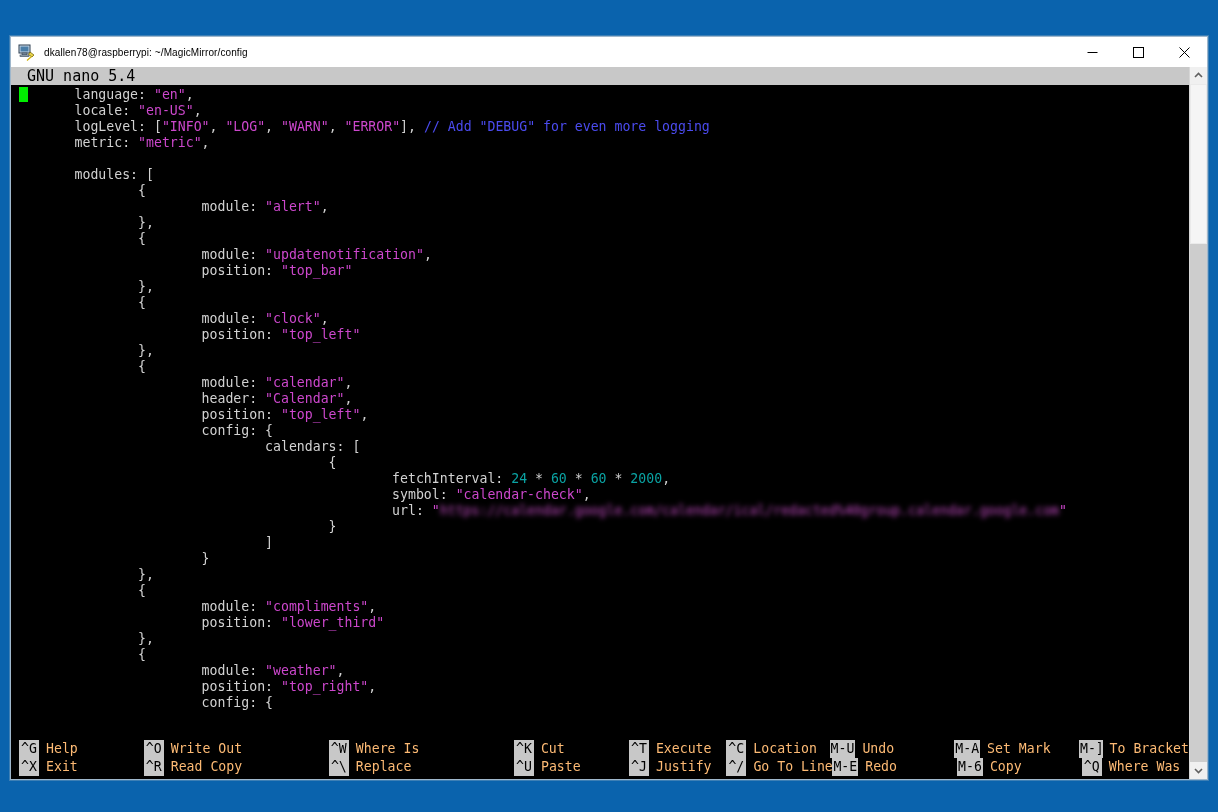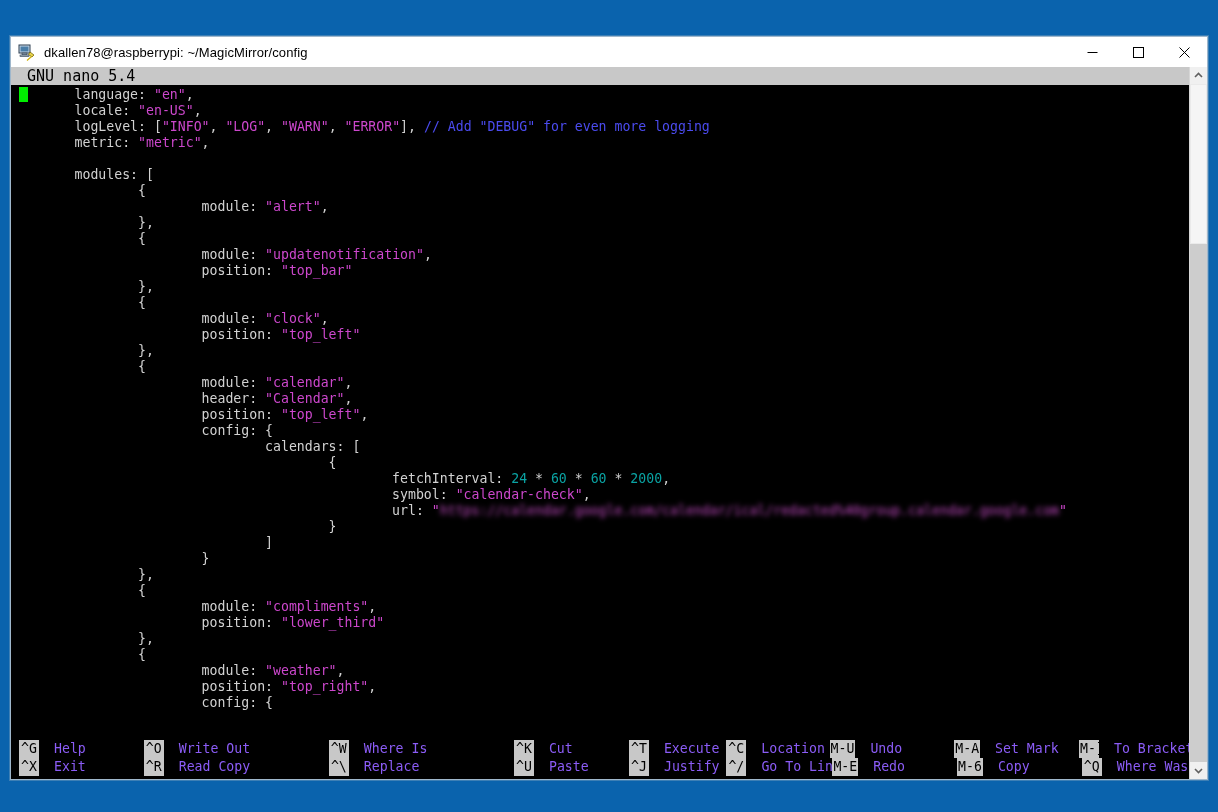--- a/index.html
+++ b/index.html
@@ -46,21 +46,21 @@
   #titlebar .app-icon {
     width: 20px;
     height: 20px;
     margin-left: 6px;
     margin-right: 7px;
     flex: none;
     position: relative;
   }
   #titlebar .title-text {
     font-family: "Liberation Sans", sans-serif;
-    font-size: 13px;
+    font-size: 10px;
     color: #000000;
     white-space: nowrap;
     flex: 1;
     letter-spacing: 0.1px;
   }
   .win-btns { display: flex; height: 100%; flex: none; }
   .win-btn {
     width: 46px;
     height: 100%;
     display: flex;
@@ -165,22 +165,22 @@
   }
   .sc .key {
     background: #c8c8c8;
     color: #000000;
     padding: 0 1px;
     min-width: 18px;
     text-align: center;
     line-height: 18px;
   }
   .sc .lbl {
-    color: #8b5cf6;
-    margin-left: 15px;
+    color: #fdba74;
+    margin-left: 7px;
   }
 
   
   #scrollbar {
     width: 17px;
     flex: none;
     background: #f0f0f0;
     border-left: 1px solid #d6d6d6;
     display: flex;
     flex-direction: column;

